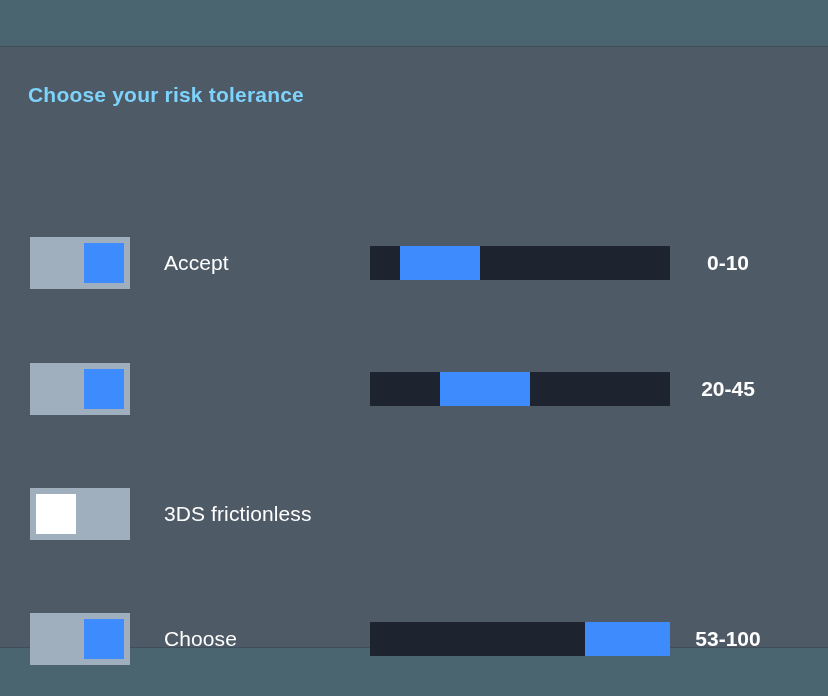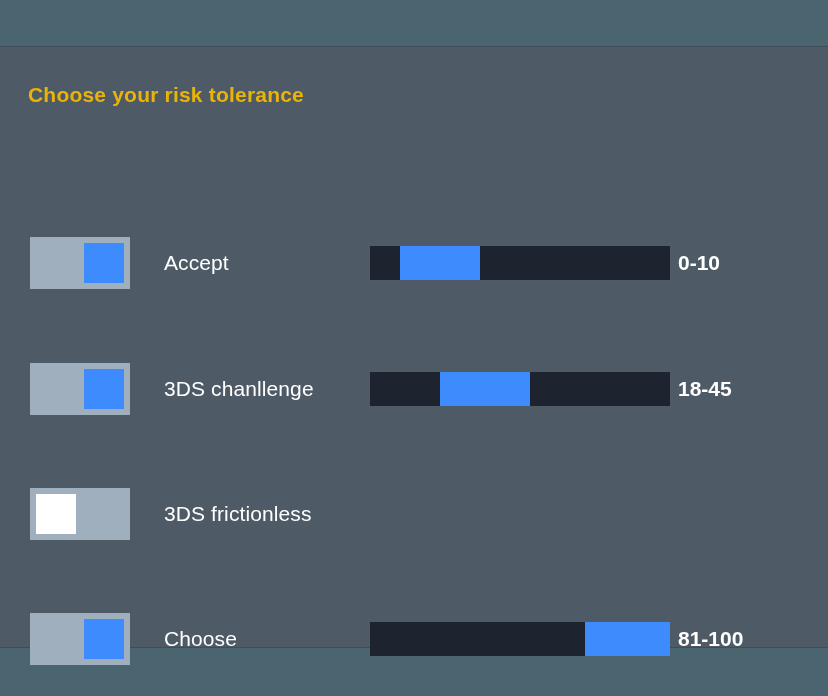--- a/index.html
+++ b/index.html
@@ -36,21 +36,21 @@
     border-bottom: 1px solid #3f4c59;
     box-sizing: border-box;
   }
 
   .panel-title {
     position: absolute;
     left: 28px;
     top: 36px;
     font-size: 21px;
     font-weight: 700;
-    color: #eab308;
+    color: #7dd3fc;
     letter-spacing: 0.2px;
     white-space: nowrap;
   }
 
   
   .rows {
     position: absolute;
     left: 0;
     top: 0;
     width: 828px;
@@ -121,21 +121,21 @@
   }
 
   
   .range-value {
     position: absolute;
     left: 678px;
     width: 100px;
     top: 0;
     height: 52px;
     line-height: 52px;
-    text-align: left;
+    text-align: center;
     font-size: 21px;
     font-weight: 700;
     color: #ffffff;
     white-space: nowrap;
   }
 </style>
 </head>
 <body>
 
 <div id="app">
@@ -152,39 +152,38 @@
           <div class="row-label">Accept</div>
           <div class="slider">
             <div class="fill" style="left: 30px; width: 80.1px;"></div>
           </div>
           <div class="range-value">0-10</div>
         </div>
         <div class="row" style="top: 316px;">
           <div class="toggle on" title="enabled">
             <div class="knob"></div>
           </div>
-          <div class="row-label">3DS chanllenge</div>
           <div class="slider">
             <div class="fill" style="left: 69.9px; width: 90px;"></div>
           </div>
-          <div class="range-value">18-45</div>
+          <div class="range-value">20-45</div>
         </div>
         <div class="row" style="top: 441px;">
           <div class="toggle off" title="disabled">
             <div class="knob"></div>
           </div>
           <div class="row-label">3DS frictionless</div>
         </div>
         <div class="row" style="top: 566px;">
           <div class="toggle on" title="enabled">
             <div class="knob"></div>
           </div>
           <div class="row-label">Choose</div>
           <div class="slider">
             <div class="fill" style="left: 215.1px; width: 84.9px;"></div>
           </div>
-          <div class="range-value">81-100</div>
+          <div class="range-value">53-100</div>
         </div>
       </div>
 
   </div>
 
 </div>
 
 </body></html>

